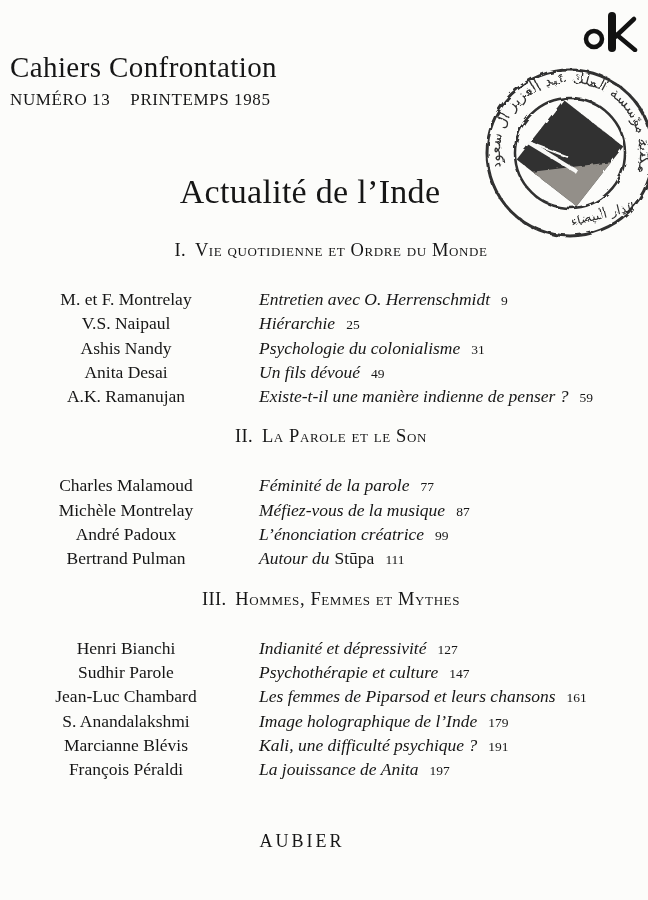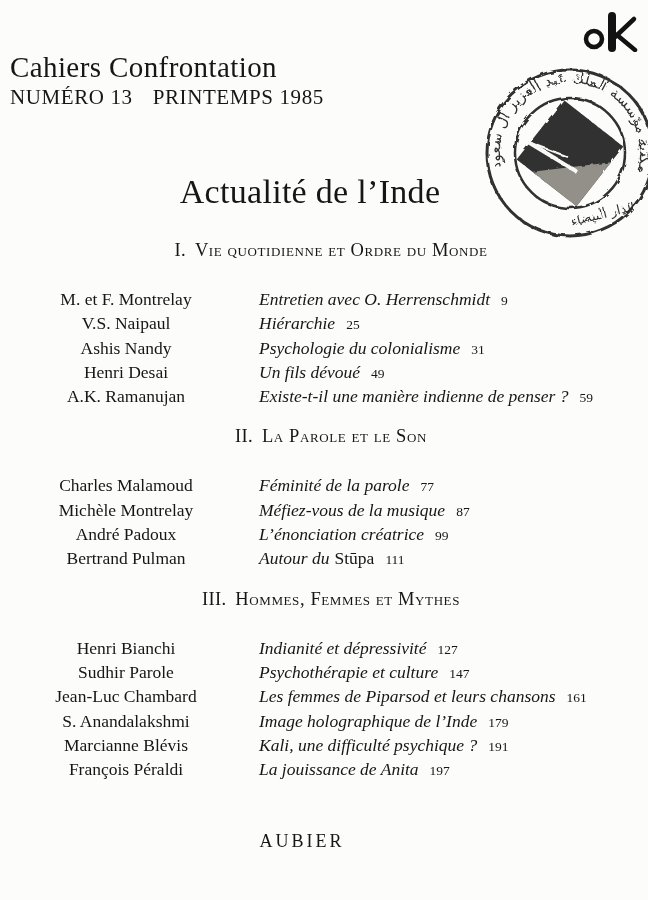--- a/index.html
+++ b/index.html
@@ -7,21 +7,21 @@
     position:relative;
     width:648px;height:900px;
     background:#fcfcfa;
     overflow:hidden;
     font-family:"Liberation Serif","DejaVu Serif",serif;
     color:#161616;
   }
   
   .masthead{position:absolute;left:10px;top:50px;}
   .journal{font-size:29px;letter-spacing:0.4px;line-height:1.2;}
-  .issueline{font-size:21px;letter-spacing:0.6px;}
+  .issueline{margin-top:5px;font-size:17px;letter-spacing:0.6px;}
   .season{margin-left:20px;}
   
   .ok-note{position:absolute;left:580px;top:12px;}
   
   .stamp{position:absolute;left:468px;top:53px;}
   .stamp text{font-family:"DejaVu Sans",sans-serif;}
   
   .page-title{
     position:absolute;top:172px;left:0;width:648px;margin:0;
     text-align:center;transform:translateX(-14px);
@@ -107,21 +107,21 @@
             <span class="author">V.S. Naipaul</span>
             <span class="title-it">Hiérarchie</span>
             <span class="pageno">25</span>
           </div>
           <div class="entry">
             <span class="author">Ashis Nandy</span>
             <span class="title-it">Psychologie du colonialisme</span>
             <span class="pageno">31</span>
           </div>
           <div class="entry">
-            <span class="author">Henri Desai</span>
+            <span class="author">Anita Desai</span>
             <span class="title-it">Un fils dévoué</span>
             <span class="pageno">49</span>
           </div>
           <div class="entry">
             <span class="author">A.K. Ramanujan</span>
             <span class="title-it">Existe-t-il une manière indienne de penser ?</span>
             <span class="pageno">59</span>
           </div>
         </div>
       </div>

